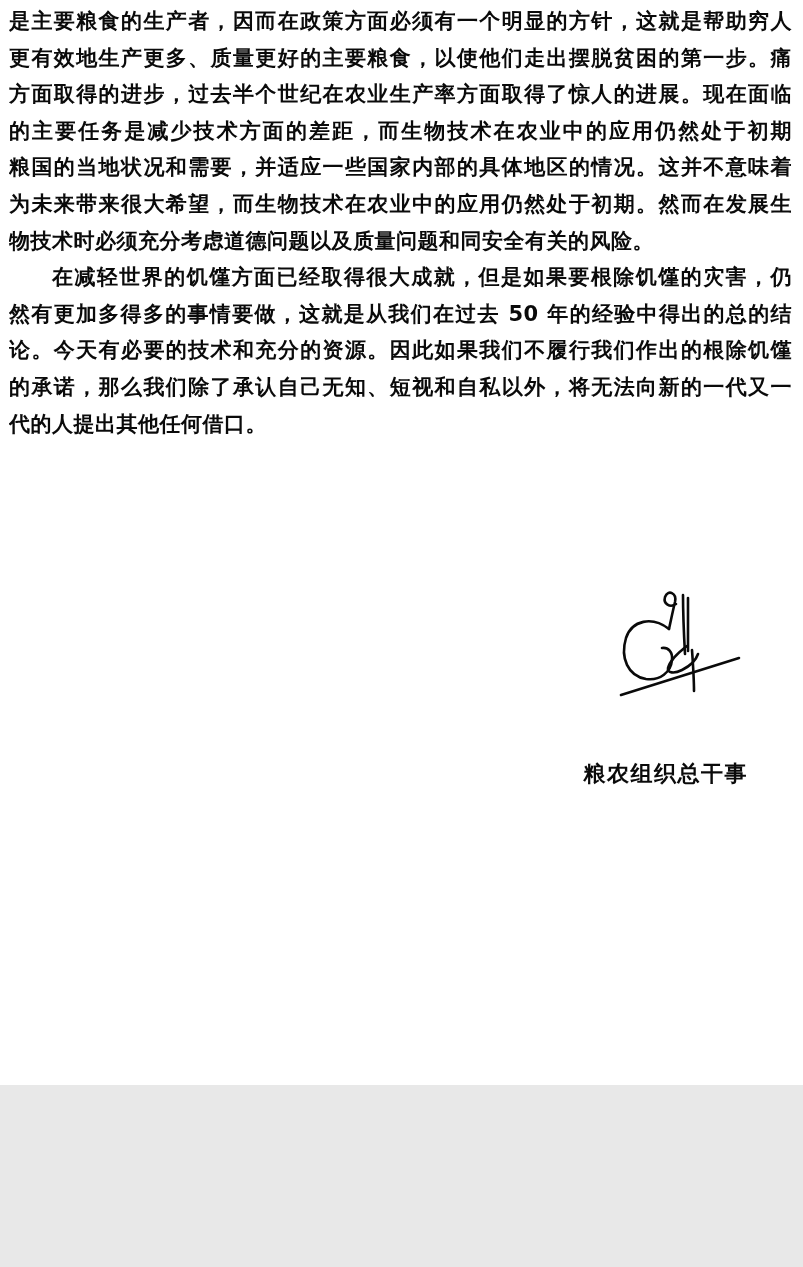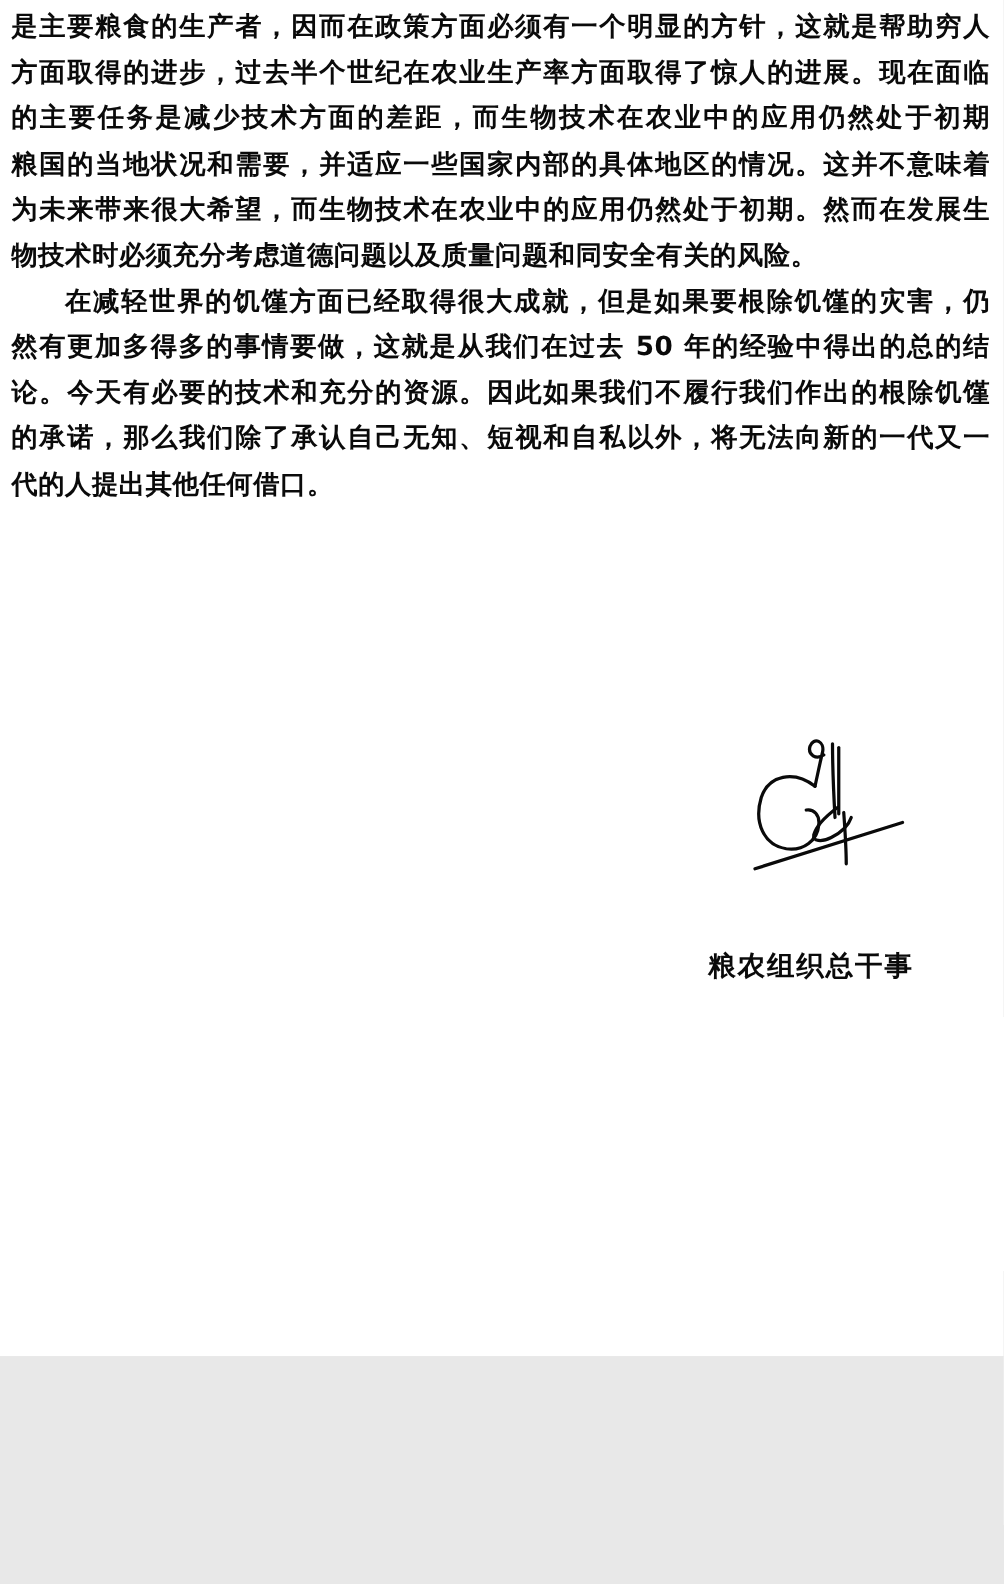--- a/index.html
+++ b/index.html
@@ -35,21 +35,21 @@
   .para .line:last-child {
     text-align: left;
     text-align-last: left;
   }
   .para2 .line:first-child {
     text-indent: 43px;
   }
   .signoff {
     position: absolute;
     top: 578px;
-    right: 72px;
+    right: 55px;
     width: 240px;
     text-align: right;
   }
   .sig-image {
     display: block;
     margin: 0 0 0 auto;
     width: 140px;
     height: 130px;
   }
   .sig-title {
@@ -76,20 +76,21 @@
   }
 </style>
 </head>
 <body>
 
 <div class="page">
 
   <div class="body-text">
     <div class="para para1">
         <div class="line">是主要粮食的生产者，因而在政策方面必须有一个明显的方针，这就是帮助穷人</div>
+        <div class="line">更有效地生产更多、质量更好的主要粮食，以使他们走出摆脱贫困的第一步。痛</div>
         <div class="line">方面取得的进步，过去半个世纪在农业生产率方面取得了惊人的进展。现在面临</div>
         <div class="line">的主要任务是减少技术方面的差距，而生物技术在农业中的应用仍然处于初期</div>
         <div class="line">粮国的当地状况和需要，并适应一些国家内部的具体地区的情况。这并不意味着</div>
         <div class="line">为未来带来很大希望，而生物技术在农业中的应用仍然处于初期。然而在发展生</div>
         <div class="line">物技术时必须充分考虑道德问题以及质量问题和同安全有关的风险。</div>
       </div>
     <div class="para para2">
         <div class="line">在减轻世界的饥馑方面已经取得很大成就，但是如果要根除饥馑的灾害，仍</div>
         <div class="line">然有更加多得多的事情要做，这就是从我们在过去 50 年的经验中得出的总的结</div>
         <div class="line">论。今天有必要的技术和充分的资源。因此如果我们不履行我们作出的根除饥馑</div>

